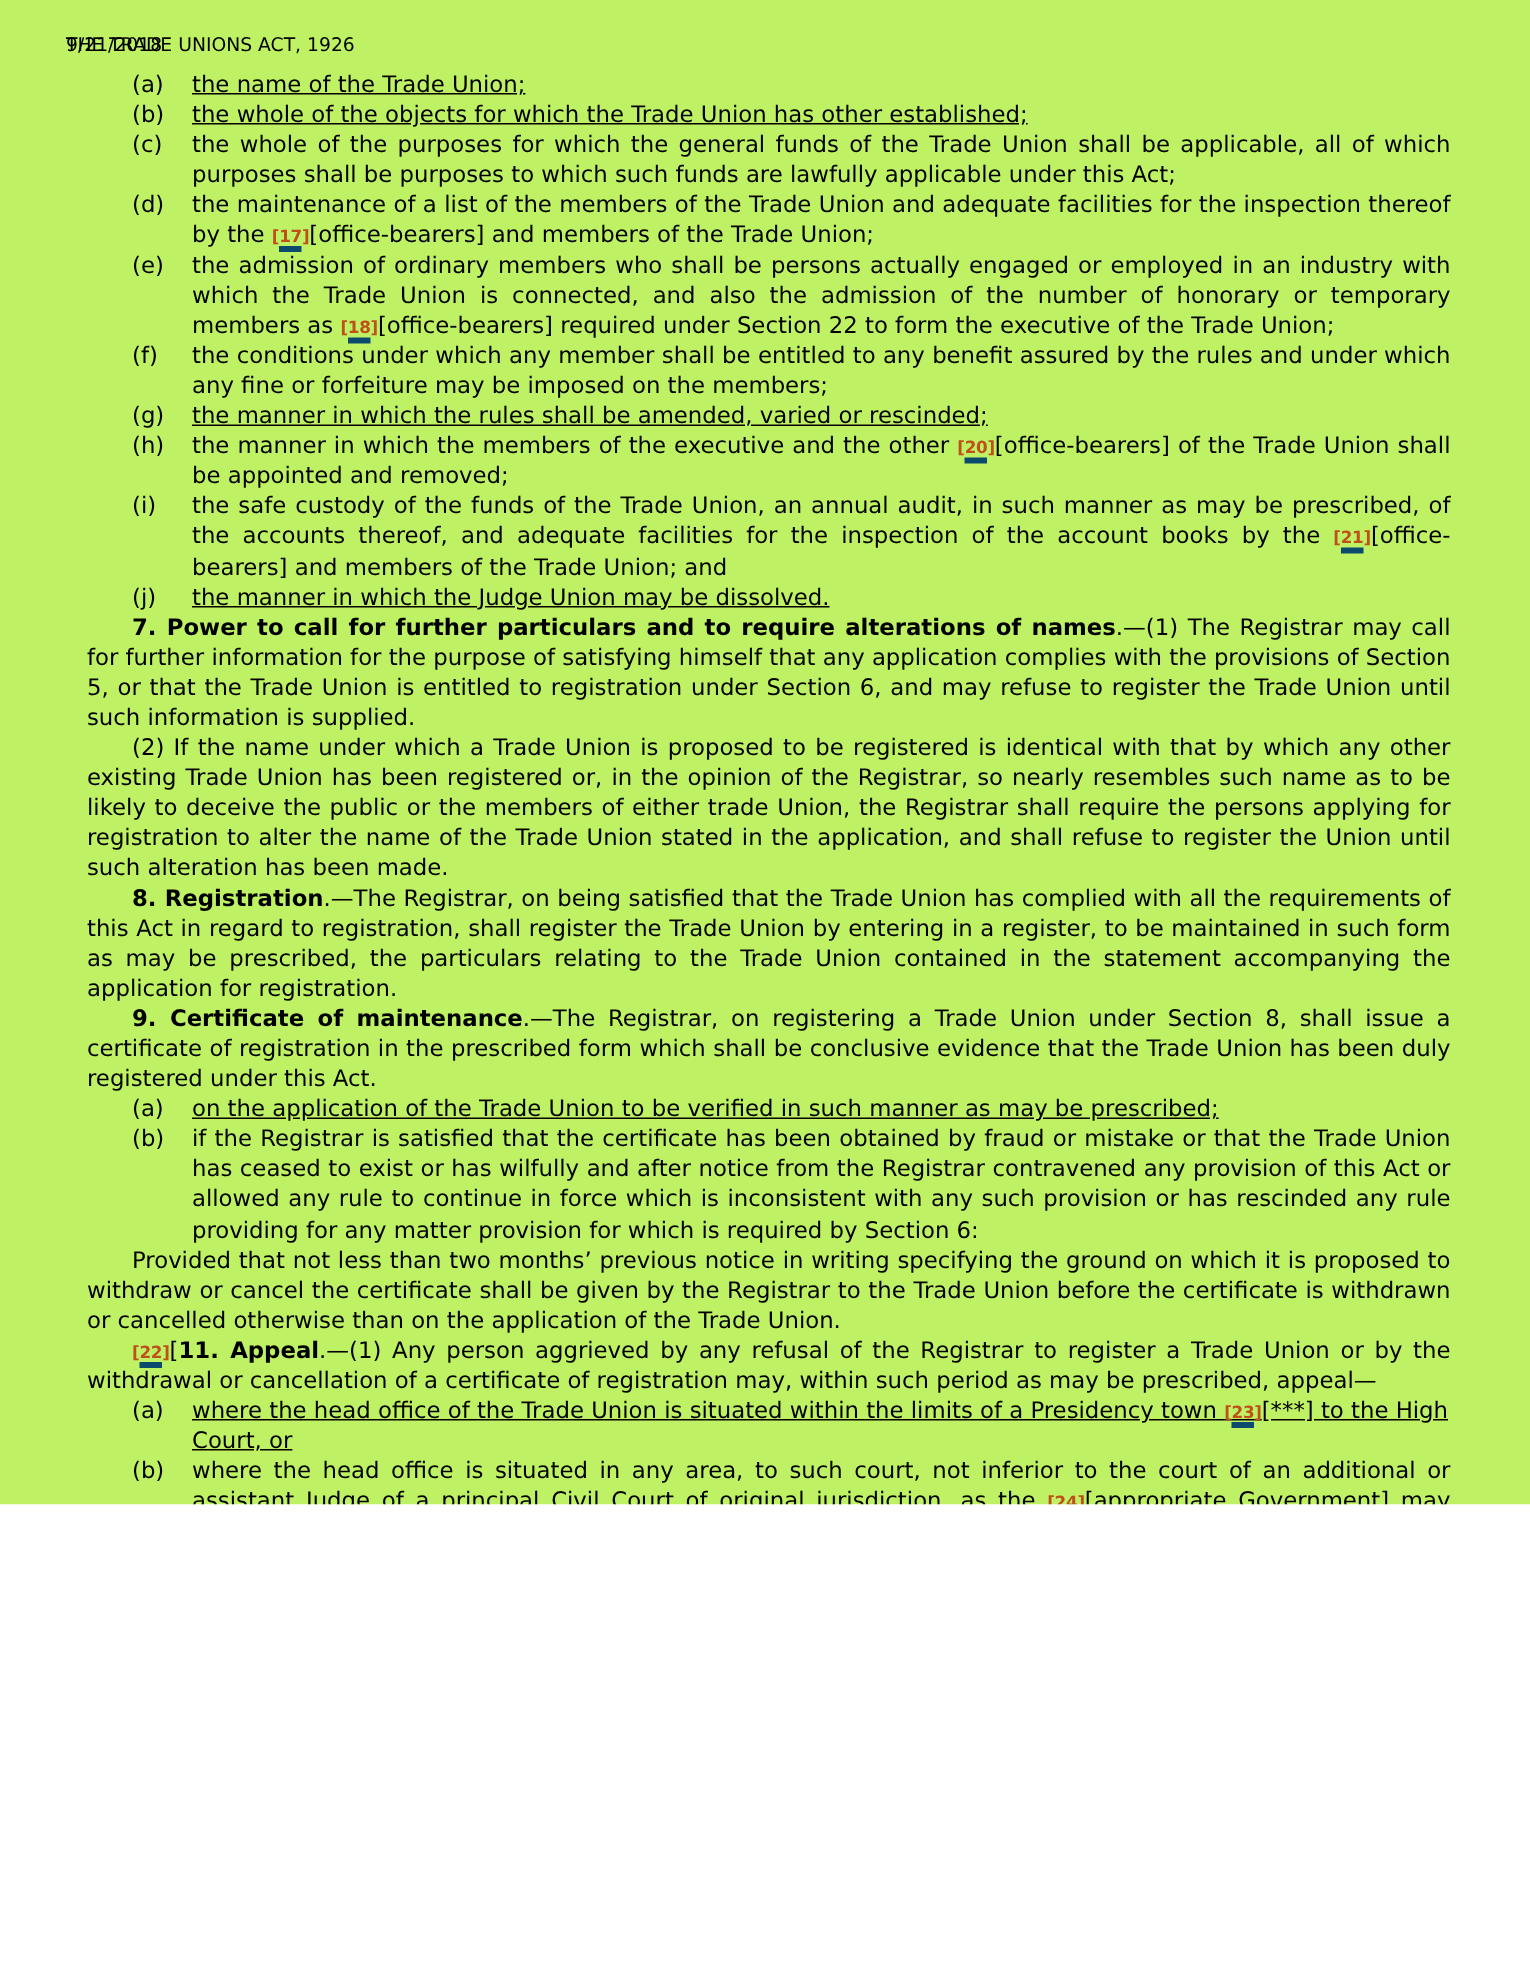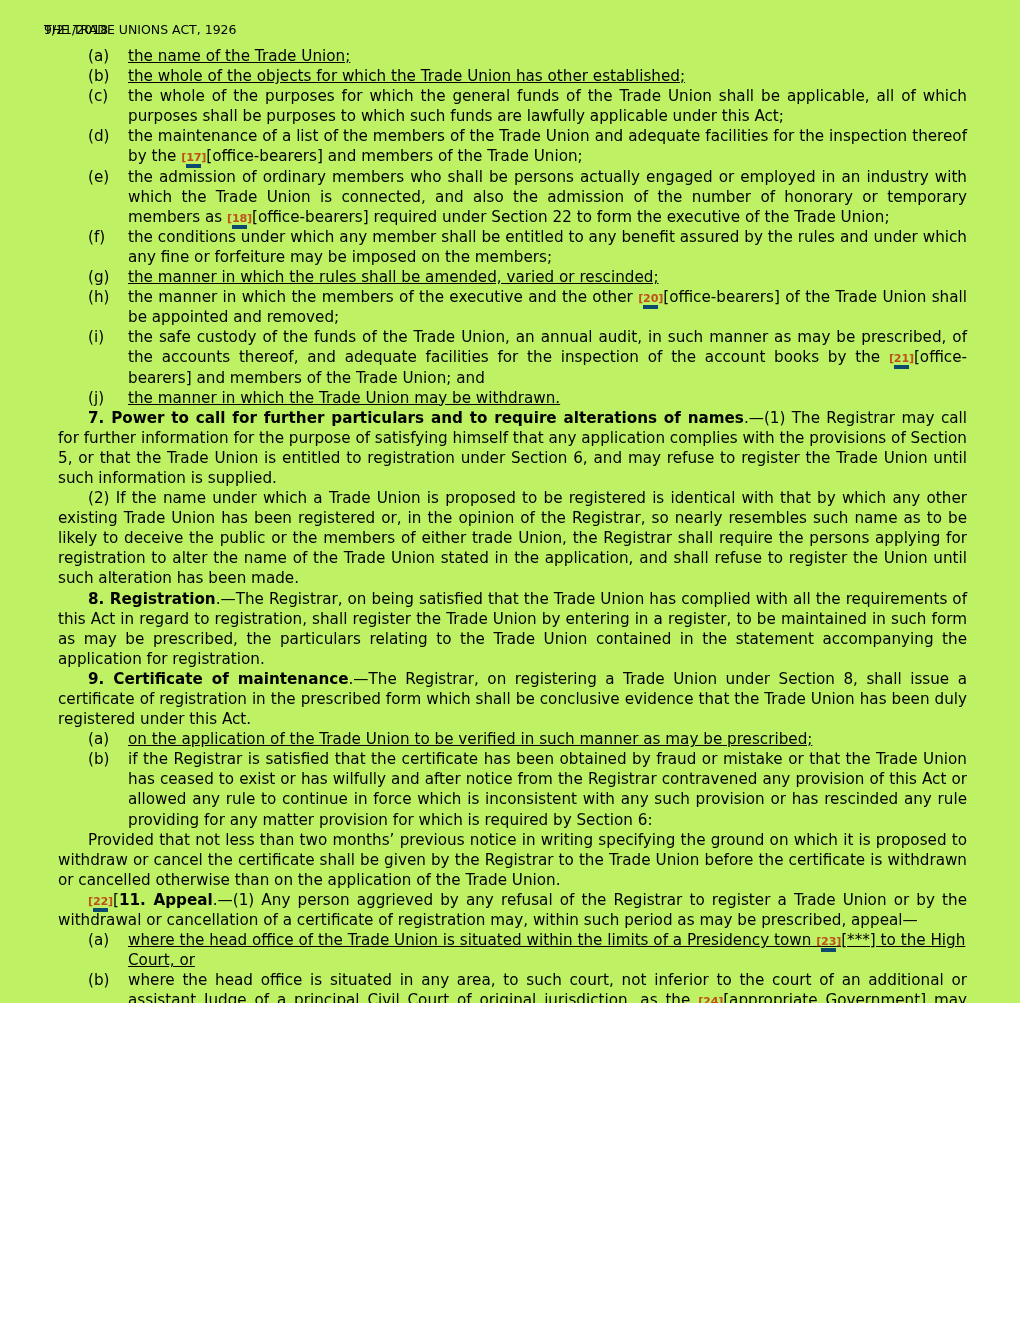--- a/index.html
+++ b/index.html
@@ -169,21 +169,21 @@
       <span class="txt"><span>the manner in which the members of the executive and the other </span><span class="fn sup">[<span class="num">20</span>]</span><span>[office-bearers] of the Trade Union shall be appointed and removed;</span></span>
     </div>
 
     <div class="clause">
       <span class="lbl">(i)</span>
       <span class="txt"><span>the safe custody of the funds of the Trade Union, an annual audit, in such manner as may be prescribed, of the accounts thereof, and adequate facilities for the inspection of the account books by the </span><span class="fn sup">[<span class="num">21</span>]</span><span>[office-bearers] and members of the Trade Union; and</span></span>
     </div>
 
     <div class="clause">
       <span class="lbl">(j)</span>
-      <span class="txt left">the manner in which the Trade Union may be withdrawn.</span>
+      <span class="txt left">the manner in which the Judge Union may be dissolved.</span>
     </div>
 
     <p class="para"><span class="bold">7. </span><span class="bold">Power to call for further particulars and to require alterations of names</span><span>.—(1) The Registrar may call for further information for the purpose of satisfying himself that any application complies with the provisions of Section 5, or that the Trade Union is entitled to registration under Section 6, and may refuse to register the Trade Union until such information is supplied.</span></p>
 
     <p class="para">(2) If the name under which a Trade Union is proposed to be registered is identical with that by which any other existing Trade Union has been registered or, in the opinion of the Registrar, so nearly resembles such name as to be likely to deceive the public or the members of either trade Union, the Registrar shall require the persons applying for registration to alter the name of the Trade Union stated in the application, and shall refuse to register the Union until such alteration has been made.</p>
 
     <p class="para"><span class="bold">8. </span><span class="bold">Registration</span><span>.—The Registrar, on being satisfied that the Trade Union has complied with all the requirements of this Act in regard to registration, shall register the Trade Union by entering in a register, to be maintained in such form as may be prescribed, the particulars relating to the Trade Union contained in the statement accompanying the application for registration.</span></p>
 
     <p class="para"><span class="bold">9. </span><span class="bold">Certificate of maintenance</span><span>.—The Registrar, on registering a Trade Union under Section 8, shall issue a certificate of registration in the prescribed form which shall be conclusive evidence that the Trade Union has been duly registered under this Act.</span></p>
 

